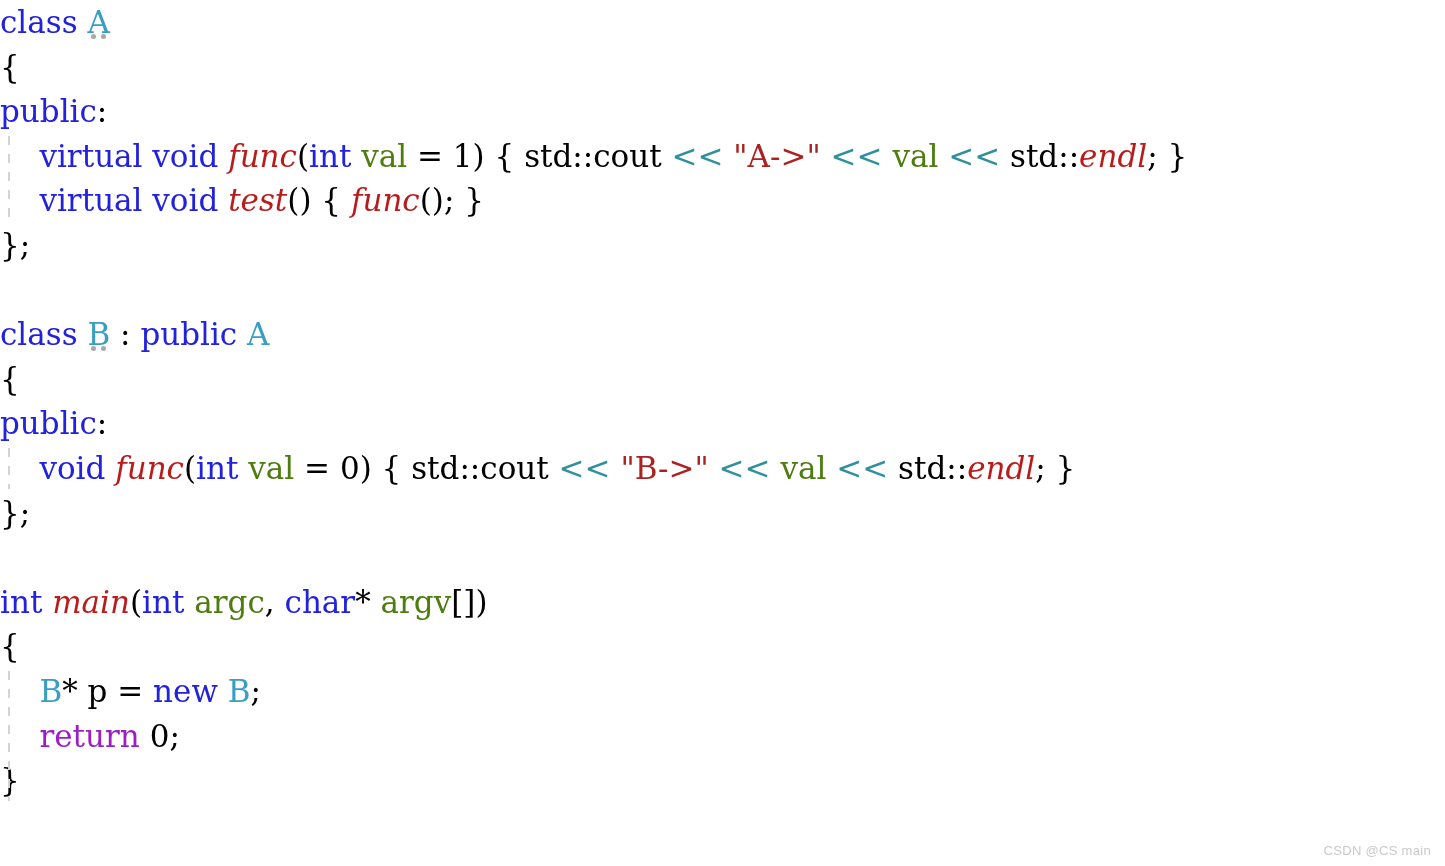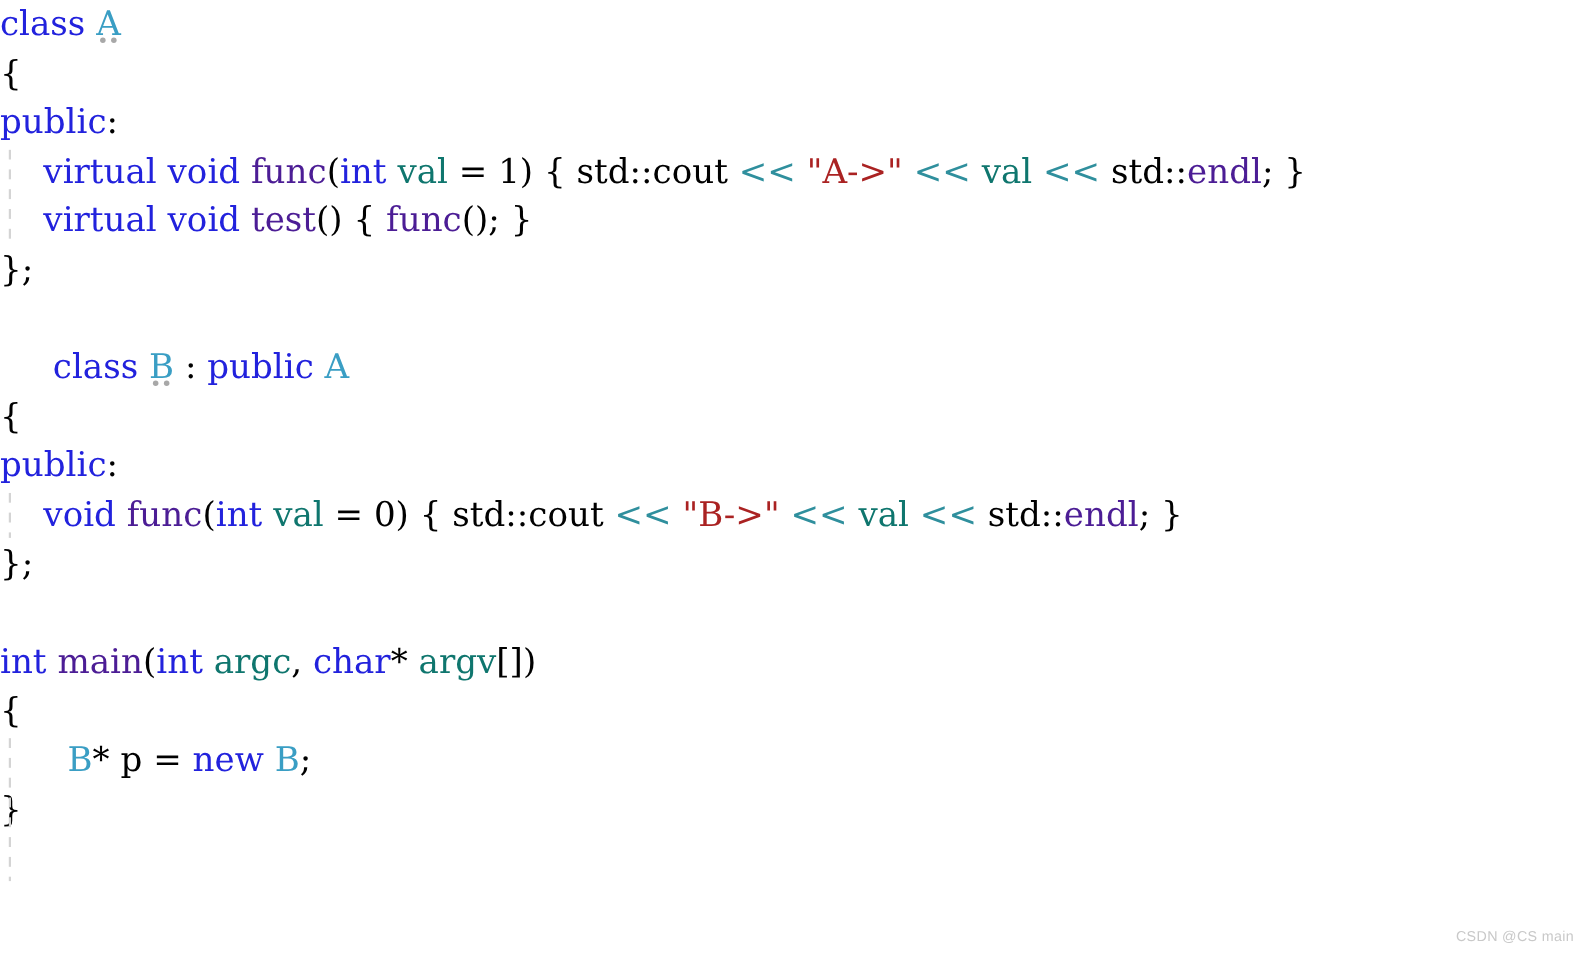--- a/index.html
+++ b/index.html
@@ -41,22 +41,22 @@
   }
 
   .code-line .txt {
     display: inline-block;
     white-space: pre;
   }
 
   
   .t-kw      { color: #2222dd; }   
   .t-type    { color: #3a9ec4; }   
-  .t-fn      { color: #4c1d95; }   
-  .t-var     { color: #0f766e; }   
+  .t-fn      { color: #b91c1c; font-style: italic; }   
+  .t-var     { color: #4d7c0f; }   
   .t-str     { color: #aa2222; }   
   .t-op      { color: #2f8f9d; }   
   .t-ret     { color: #9b1fc4; }   
   .t-plain   { color: #000000; }   
 
   
   .marked {
     position: relative;
     display: inline-block;
   }
@@ -114,29 +114,30 @@
 
   <div class="code-area">
 
   <div class="code-line" style="top: 0px;"><span class="txt t-kw">class</span><span class="txt t-plain"> </span><span class="marked t-type"><span class="txt">A</span><span class="dots"><span class="dot"></span><span class="dot"></span></span></span></div>
       <div class="code-line" style="top: 0px;"><span class="txt t-plain">{</span></div>
       <div class="code-line" style="top: 0px;"><span class="txt t-kw">public</span><span class="txt t-plain">:</span></div>
       <div class="code-line" style="top: 0px;"><span class="txt t-plain">    </span><span class="txt t-kw">virtual</span><span class="txt t-plain"> </span><span class="txt t-kw">void</span><span class="txt t-plain"> </span><span class="txt t-fn">func</span><span class="txt t-plain">(</span><span class="txt t-kw">int</span><span class="txt t-plain"> </span><span class="txt t-var">val</span><span class="txt t-plain"> = </span><span class="txt t-plain">1</span><span class="txt t-plain">) { </span><span class="txt t-plain">std::cout</span><span class="txt t-plain"> </span><span class="txt t-op">&lt;&lt;</span><span class="txt t-plain"> </span><span class="txt t-str">"A-&gt;"</span><span class="txt t-plain"> </span><span class="txt t-op">&lt;&lt;</span><span class="txt t-plain"> </span><span class="txt t-var">val</span><span class="txt t-plain"> </span><span class="txt t-op">&lt;&lt;</span><span class="txt t-plain"> </span><span class="txt t-plain">std::</span><span class="txt t-fn">endl</span><span class="txt t-plain">; }</span></div>
       <div class="code-line" style="top: 0px;"><span class="txt t-plain">    </span><span class="txt t-kw">virtual</span><span class="txt t-plain"> </span><span class="txt t-kw">void</span><span class="txt t-plain"> </span><span class="txt t-fn">test</span><span class="txt t-plain">() { </span><span class="txt t-fn">func</span><span class="txt t-plain">(); }</span></div>
       <div class="code-line" style="top: 0px;"><span class="txt t-plain">};</span></div>
       <div class="code-line" style="top: 0px;">&nbsp;</div>
-      <div class="code-line" style="top: 0px; padding-left: 48px;"><span class="txt t-kw">class</span><span class="txt t-plain"> </span><span class="marked t-type"><span class="txt">B</span><span class="dots"><span class="dot"></span><span class="dot"></span></span></span><span class="txt t-plain"> : </span><span class="txt t-kw">public</span><span class="txt t-plain"> </span><span class="txt t-type">A</span></div>
+      <div class="code-line" style="top: 0px;"><span class="txt t-kw">class</span><span class="txt t-plain"> </span><span class="marked t-type"><span class="txt">B</span><span class="dots"><span class="dot"></span><span class="dot"></span></span></span><span class="txt t-plain"> : </span><span class="txt t-kw">public</span><span class="txt t-plain"> </span><span class="txt t-type">A</span></div>
       <div class="code-line" style="top: 0px;"><span class="txt t-plain">{</span></div>
       <div class="code-line" style="top: 0px;"><span class="txt t-kw">public</span><span class="txt t-plain">:</span></div>
       <div class="code-line" style="top: 0px;"><span class="txt t-plain">    </span><span class="txt t-kw">void</span><span class="txt t-plain"> </span><span class="txt t-fn">func</span><span class="txt t-plain">(</span><span class="txt t-kw">int</span><span class="txt t-plain"> </span><span class="txt t-var">val</span><span class="txt t-plain"> = </span><span class="txt t-plain">0</span><span class="txt t-plain">) { </span><span class="txt t-plain">std::cout</span><span class="txt t-plain"> </span><span class="txt t-op">&lt;&lt;</span><span class="txt t-plain"> </span><span class="txt t-str">"B-&gt;"</span><span class="txt t-plain"> </span><span class="txt t-op">&lt;&lt;</span><span class="txt t-plain"> </span><span class="txt t-var">val</span><span class="txt t-plain"> </span><span class="txt t-op">&lt;&lt;</span><span class="txt t-plain"> </span><span class="txt t-plain">std::</span><span class="txt t-fn">endl</span><span class="txt t-plain">; }</span></div>
       <div class="code-line" style="top: 0px;"><span class="txt t-plain">};</span></div>
       <div class="code-line" style="top: 0px;">&nbsp;</div>
       <div class="code-line" style="top: 0px;"><span class="txt t-kw">int</span><span class="txt t-plain"> </span><span class="txt t-fn">main</span><span class="txt t-plain">(</span><span class="txt t-kw">int</span><span class="txt t-plain"> </span><span class="txt t-var">argc</span><span class="txt t-plain">, </span><span class="txt t-kw">char</span><span class="txt t-plain">* </span><span class="txt t-var">argv</span><span class="txt t-plain">[])</span></div>
       <div class="code-line" style="top: 0px;"><span class="txt t-plain">{</span></div>
-      <div class="code-line" style="top: 0px; padding-left: 22px;"><span class="txt t-plain">    </span><span class="txt t-type">B</span><span class="txt t-plain">* p = </span><span class="txt t-kw">new</span><span class="txt t-plain"> </span><span class="txt t-type">B</span><span class="txt t-plain">;</span></div>
+      <div class="code-line" style="top: 0px;"><span class="txt t-plain">    </span><span class="txt t-type">B</span><span class="txt t-plain">* p = </span><span class="txt t-kw">new</span><span class="txt t-plain"> </span><span class="txt t-type">B</span><span class="txt t-plain">;</span></div>
+      <div class="code-line" style="top: 0px;"><span class="txt t-plain">    </span><span class="txt t-ret">return</span><span class="txt t-plain"> </span><span class="txt t-plain">0;</span></div>
       <div class="code-line" style="top: 0px;"><span class="txt t-plain">}</span></div>
     </div>
 
   <div class="watermark">CSDN @CS main</div>
 <div class="indent-guide" style="top: 135.8px; height: 85.2px;"></div>
     <div class="indent-guide" style="top: 448px; height: 40.6px;"></div>
     <div class="indent-guide" style="top: 671px; height: 129.8px;"></div>
   </div>
 
 </body></html>

